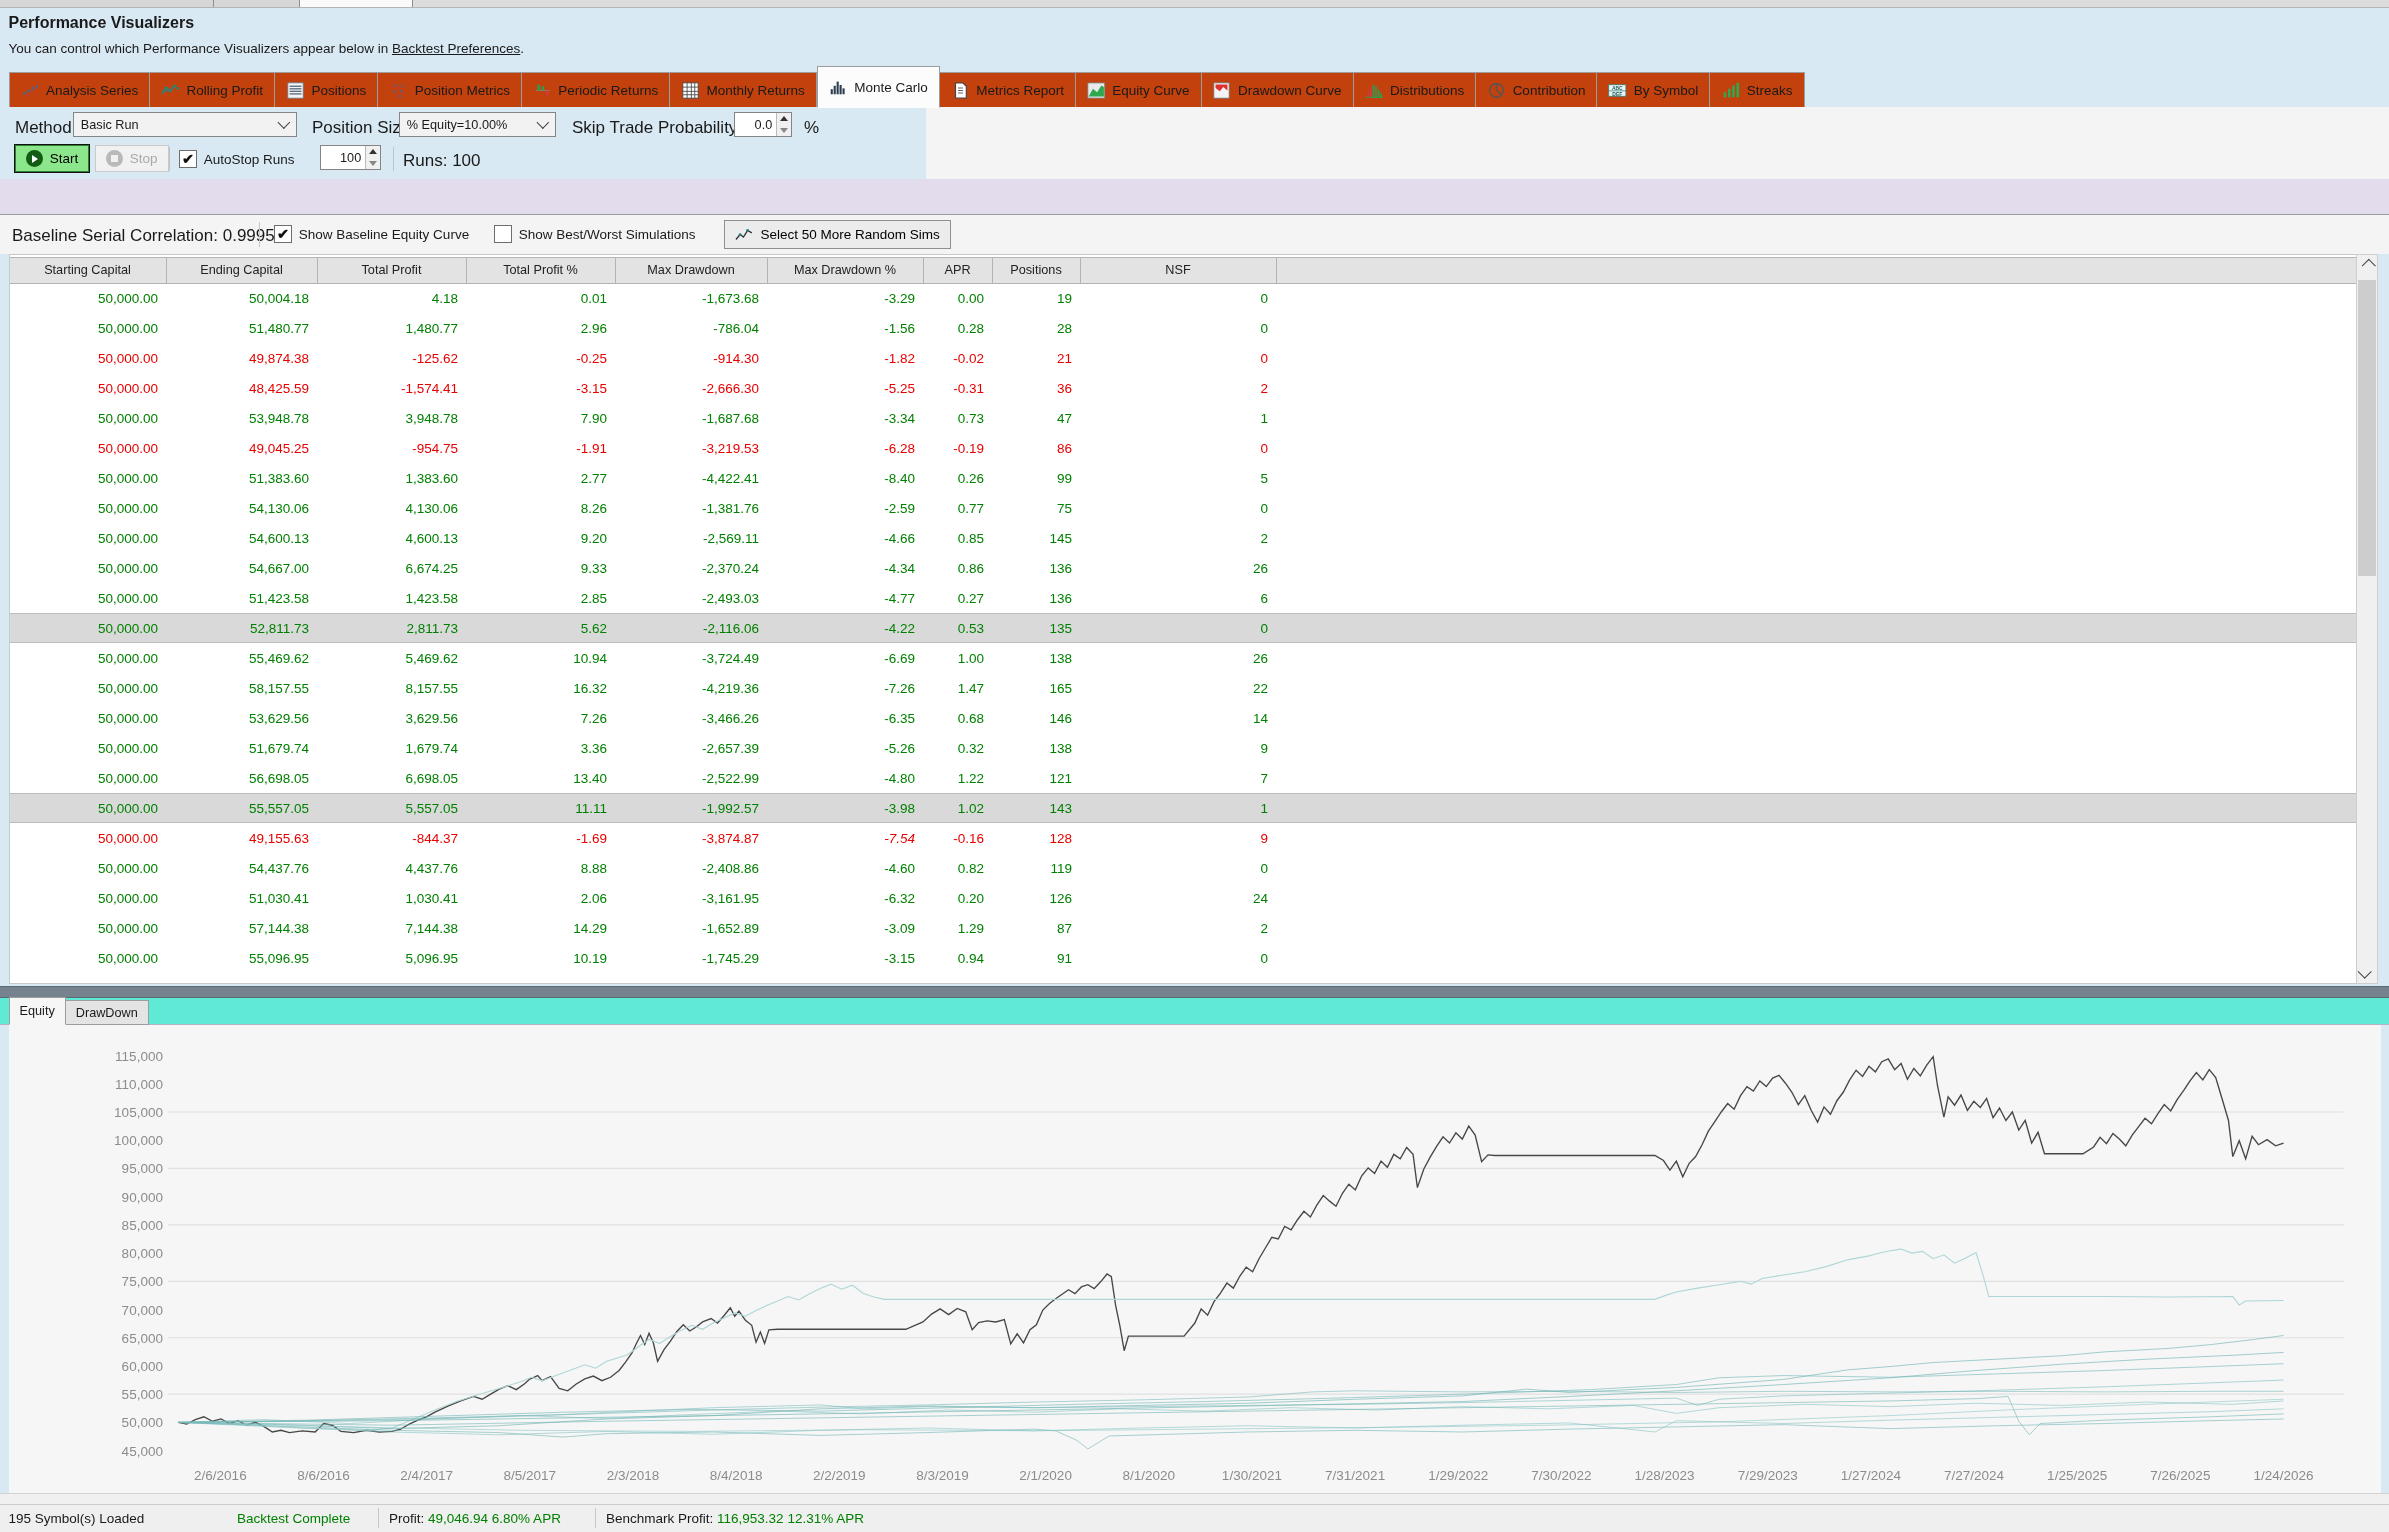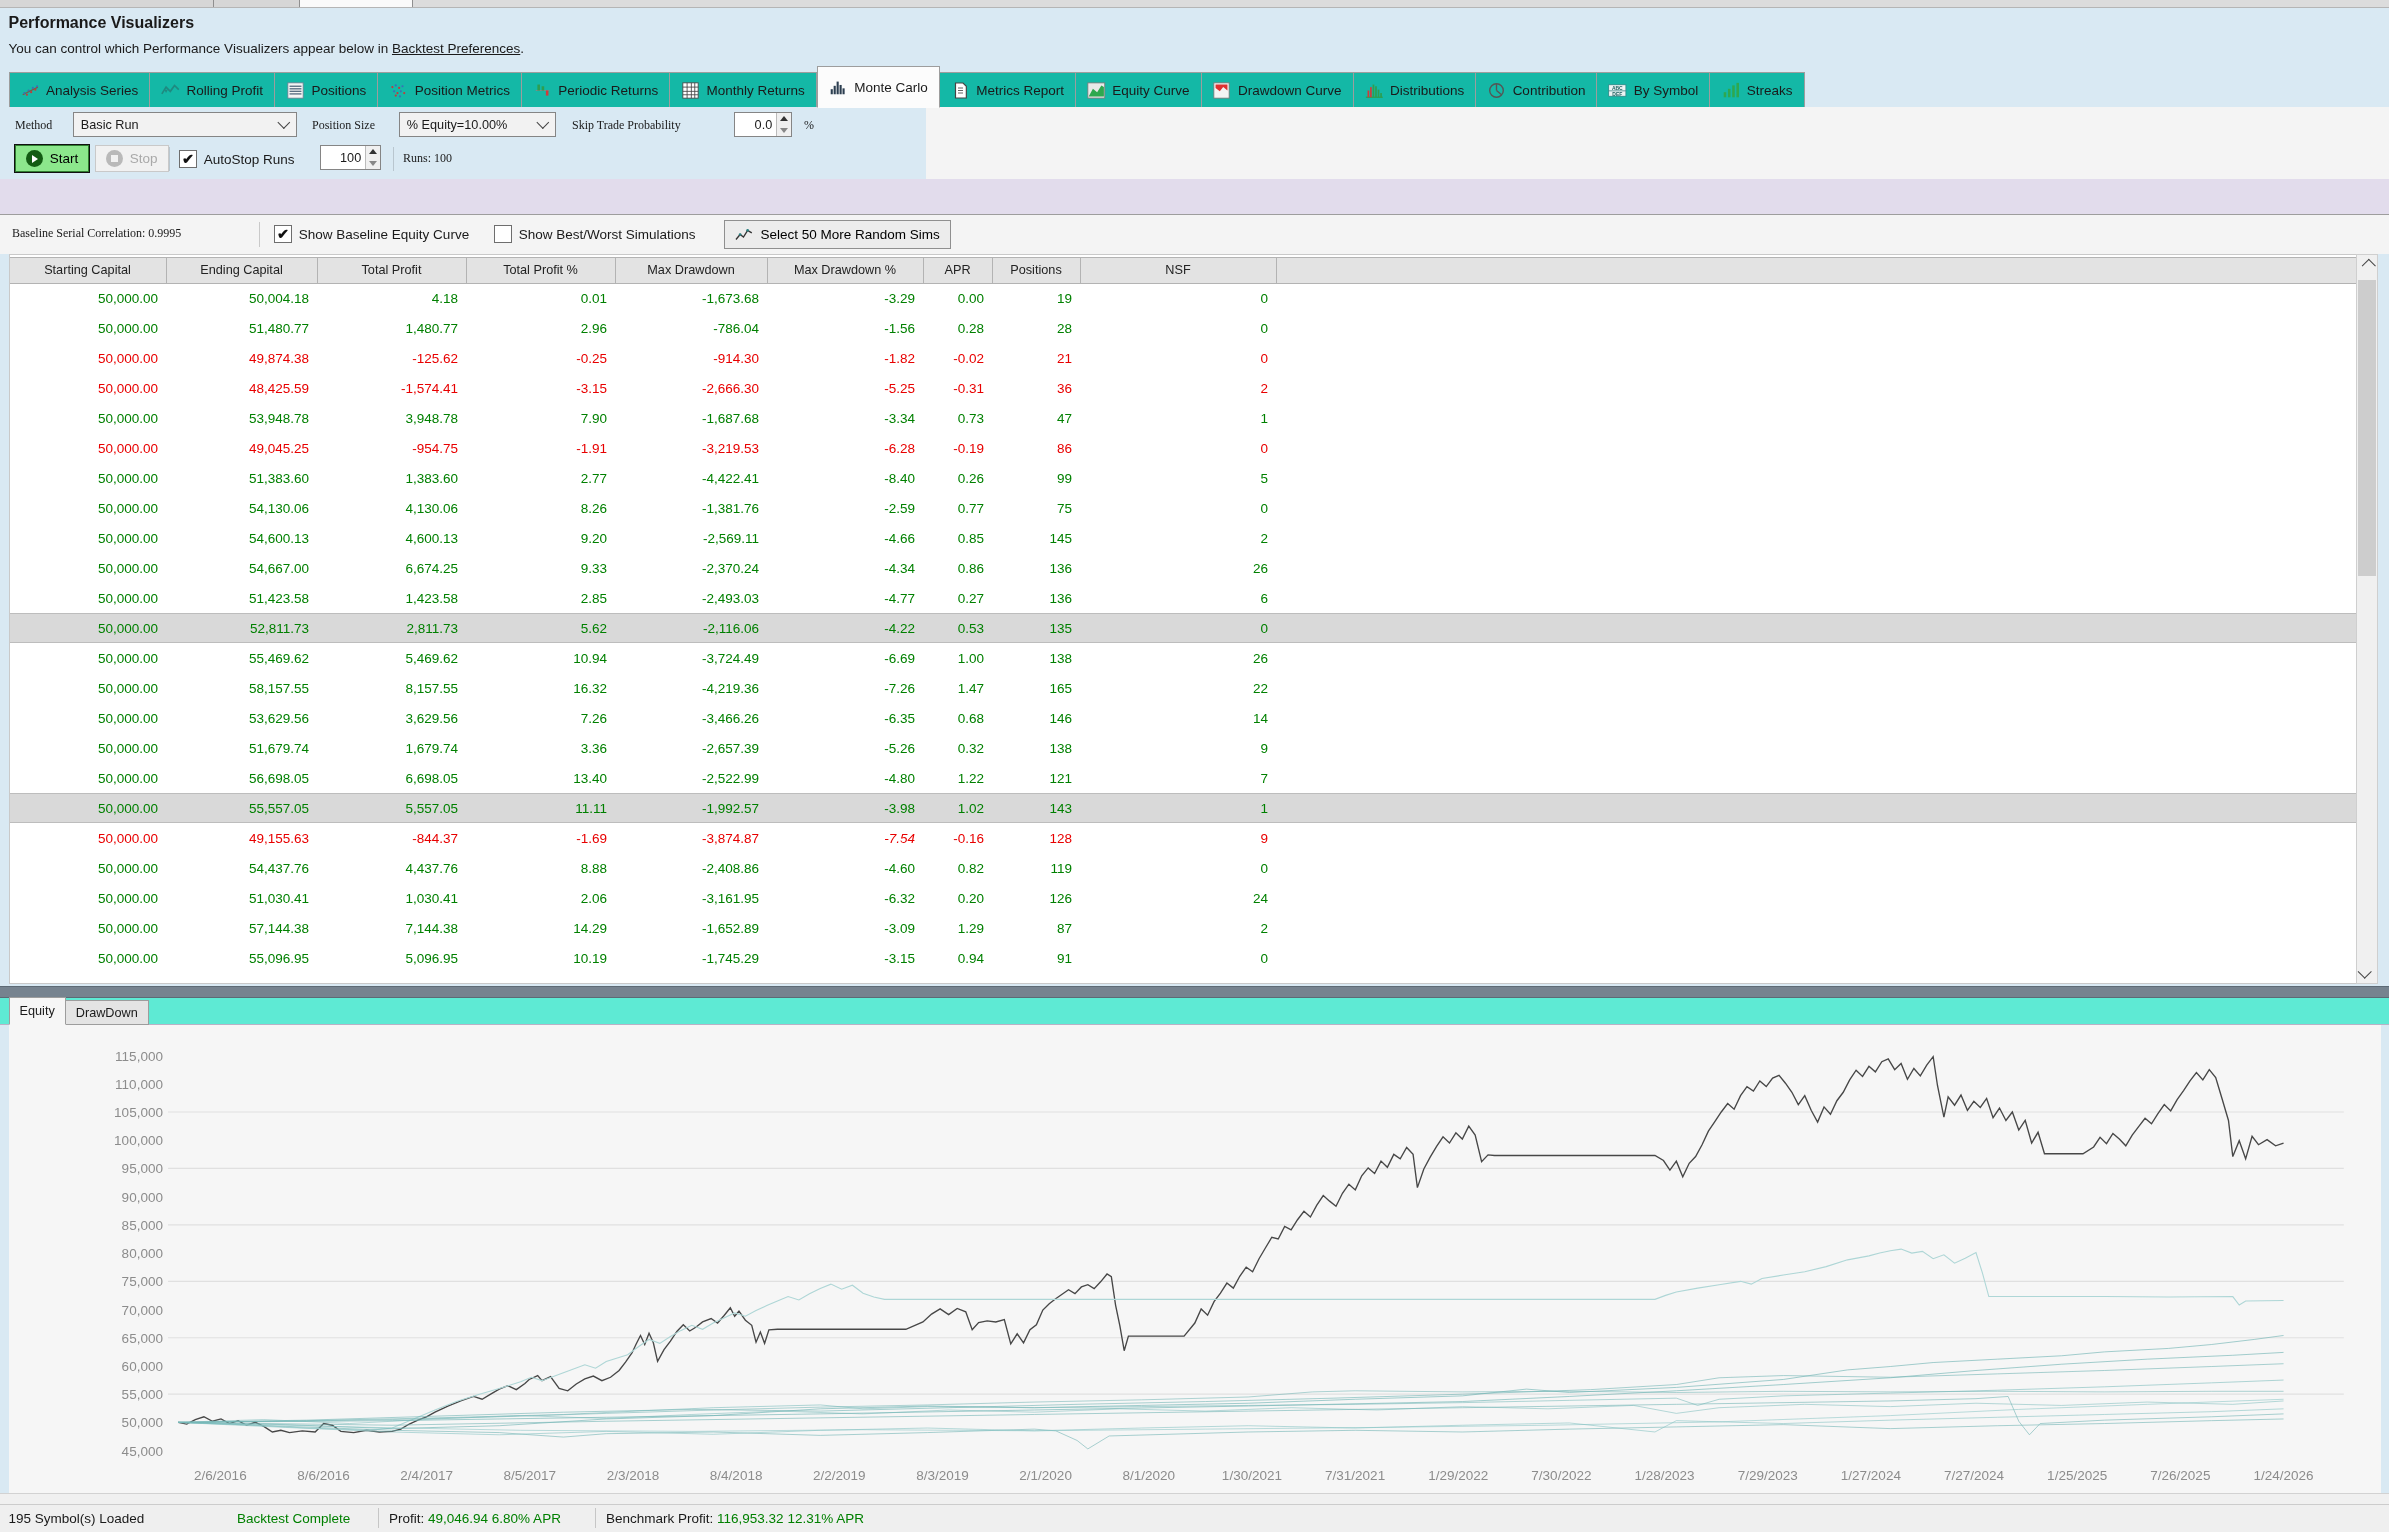--- a/index.html
+++ b/index.html
@@ -18,29 +18,29 @@
   
   #title{left:8.5px;top:13.5px;font-size:16px;font-weight:bold;}
   #desc{left:8.5px;top:41px;font-size:13.5px;}
   #desc a{color:#1a1a1a;text-decoration:underline;cursor:pointer;}
 
   
   #viz-strip{left:0;top:68px;width:2389px;height:40px;}
   #viz-strip .rule{position:absolute;left:0;right:0;bottom:0;height:0.8px;background:#9d9d9d;}
   #viz-tabs{position:absolute;left:8.5px;bottom:0;display:flex;align-items:flex-end;}
   .viz-tab{height:34px;display:flex;align-items:center;gap:6.8px;padding:0 11px;
-    background:#14b8a6;border:0.8px solid #9d9d9d;border-left-width:0;font-size:13.5px;cursor:pointer;white-space:nowrap;}
+    background:#c2410c;border:0.8px solid #9d9d9d;border-left-width:0;font-size:13.5px;cursor:pointer;white-space:nowrap;}
   .viz-tab:first-child{border-left-width:0.8px;}
   .viz-tab.active{height:40px;background:#fcfcfc;border-left-width:0.8px;border-bottom:0.8px solid #fcfcfc;z-index:2;}
   .viz-tab .ico{width:18.6px;height:17px;display:inline-flex;align-items:center;justify-content:center;}
 
   
   #ctl-bg-blue{left:0;top:107px;width:926px;height:72px;background:#d9e9f3;}
   #ctl-bg-gray{left:926px;top:107px;width:1463px;height:72px;background:#f4f4f4;}
-  .lbl{position:absolute;font-size:12px;white-space:nowrap;font-family:Liberation Serif, serif;}
+  .lbl{position:absolute;font-size:17px;white-space:nowrap;}
   .combo{position:absolute;height:25px;background:#f2f2f2;border:0.8px solid #858585;display:flex;align-items:center;
     font-size:12.7px;padding-left:6.8px;cursor:pointer;box-sizing:border-box;}
   .combo .chev{margin-left:auto;margin-right:6.8px;width:7.6px;height:7.6px;border-left:1.7px solid #444;border-bottom:1.7px solid #444;transform:rotate(-45deg) translateY(-2.5px);}
   .spinbox{position:absolute;height:25px;background:#fff;border:0.8px solid #858585;display:flex;box-sizing:border-box;}
   .spinbox .val{flex:1;display:flex;align-items:center;justify-content:flex-end;padding-right:3.4px;font-size:12.7px;}
   .spinner{width:14.4px;display:flex;flex-direction:column;border-left:0.8px solid #bbb;}
   .spinner .up,.spinner .dn{flex:1;display:flex;align-items:center;justify-content:center;background:#f0f0f0;cursor:pointer;}
   .tri-up{width:0;height:0;border-left:4.2px solid transparent;border-right:4.2px solid transparent;border-bottom:5px solid #333;}
   .tri-dn{width:0;height:0;border-left:4.2px solid transparent;border-right:4.2px solid transparent;border-top:5px solid #888;}
   .btn{position:absolute;display:flex;align-items:center;gap:6.8px;border:0.8px solid #8f8f8f;background:#ececec;

